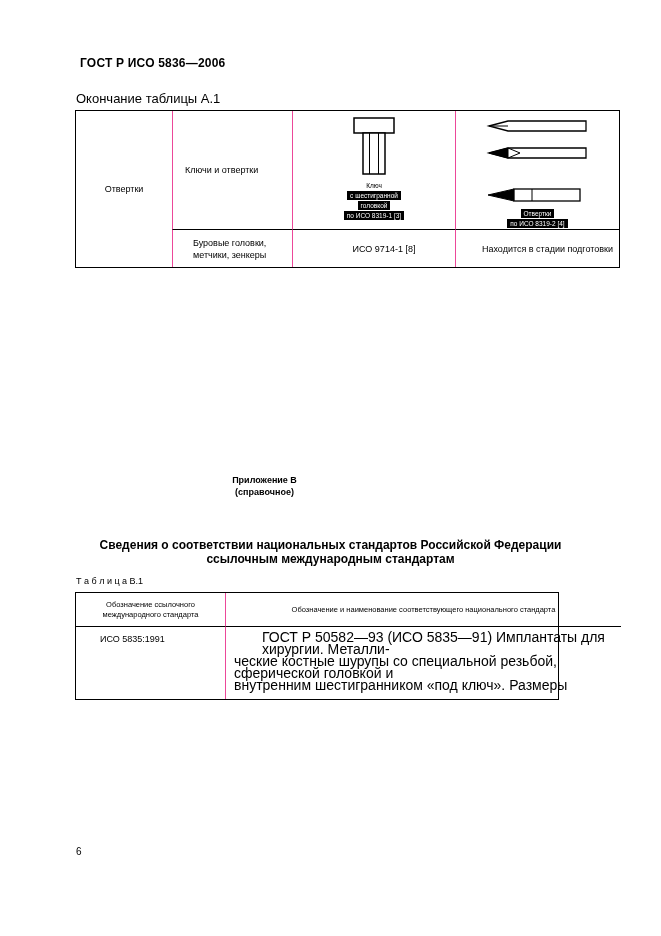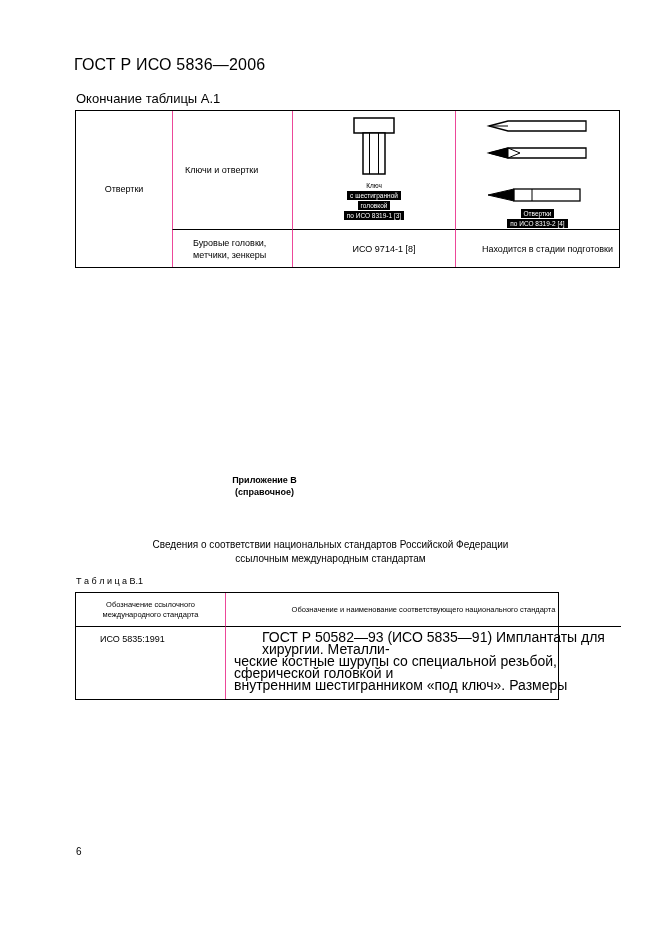--- a/index.html
+++ b/index.html
@@ -1,21 +1,21 @@
 <!DOCTYPE html>
 <html><head>
 <meta charset="utf-8">
 <style>
   * { margin:0; padding:0; box-sizing:border-box; }
   html,body { background:#ffffff; }
   .page {
     position:relative; width:661px; height:936px; background:#fff;
     font-family:"Liberation Sans", sans-serif; color:#000; overflow:hidden;
   }
-  .doc-header { position:absolute; left:74px; top:56px; font-size:16px; font-weight:normal; letter-spacing:0.2px; }
+  .doc-header { position:absolute; left:80px; top:56px; font-size:12px; font-weight:bold; letter-spacing:0.2px; }
   .a1-caption { position:absolute; left:76px; top:91px; font-size:13px; }
 
   
   .table-a1 {
     position:absolute; left:75px; top:110px;
     display:grid;
     grid-template-columns:96px 120px 163px 164px;
     grid-template-rows:118px 38px;
     border:1.5px solid #000;
     width:545px;
@@ -39,21 +39,21 @@
   }
   .sd1 { margin-top:8px; }
   .sd2 { margin-top:12px; }
   .sd3 { margin-top:26px; }
   .sd-cap { margin-top:5px; }
 
   
   .appendix { position:absolute; left:0; top:474px; width:529px; text-align:center; }
   .appendix div { font-size:9px; font-weight:bold; line-height:12px; }
   .main-heading { position:absolute; left:0; top:538px; width:661px; text-align:center; }
-  .main-heading div { font-size:10px; font-weight:normal; line-height:14px; }
+  .main-heading div { font-size:12px; font-weight:bold; line-height:14px; }
   .b1-caption { position:absolute; left:76px; top:576px; font-size:9px; }
 
   
   .table-b1 {
     position:absolute; left:75px; top:592px;
     display:grid;
     grid-template-columns:149px 396px;
     grid-template-rows:33px auto;
     border:1.5px solid #000;
     width:484px;

